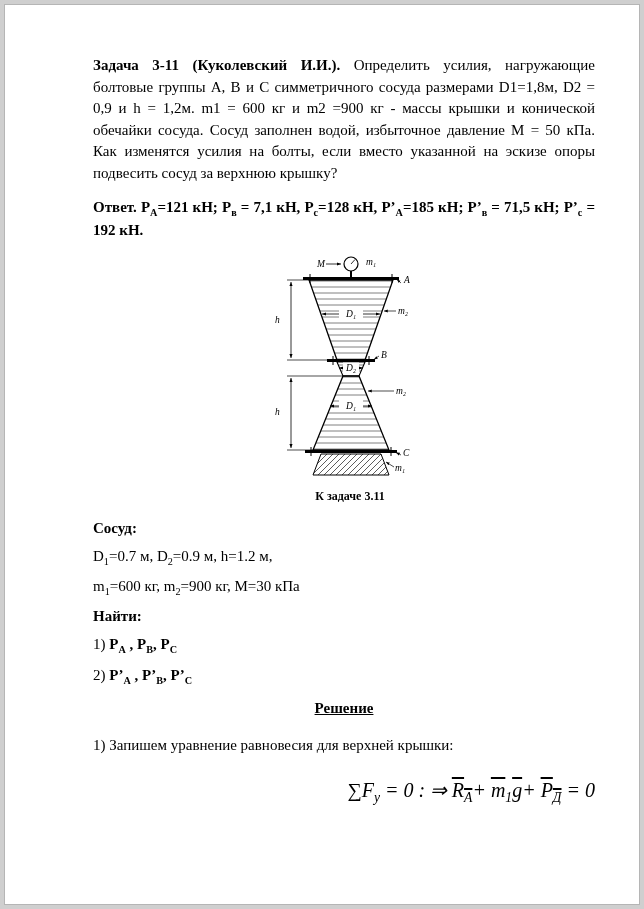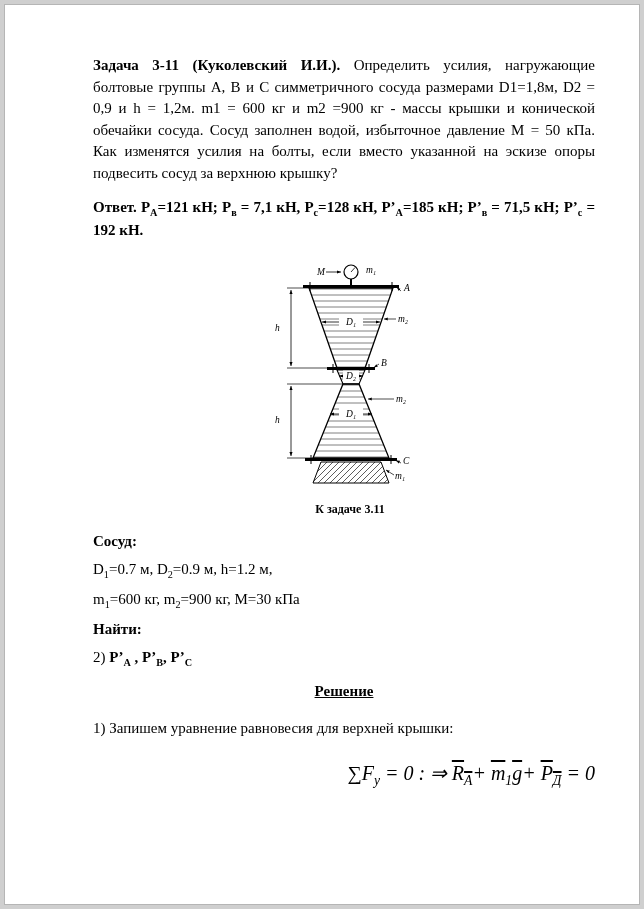--- a/index.html
+++ b/index.html
@@ -4,24 +4,24 @@
 <style>
   html,body{margin:0;padding:0;background:#cfcfcf;}
   .page{
     width:636px;height:901px;margin:4px auto;background:#ffffff;
     border:1px solid #b5b5b5;box-sizing:border-box;
     padding:50px 44px 10px 88px;
     font-family:"Liberation Serif",serif;color:#000;overflow:hidden;
   }
   p{margin:0;}
   .problem{font-size:15px;line-height:1.44;text-align:justify;margin-bottom:12px;}
-  .answer{font-size:15px;line-height:1.44;font-weight:bold;text-align:justify;margin-bottom:20px;}
+  .answer{font-size:15px;line-height:1.44;font-weight:bold;text-align:justify;margin-bottom:12px;}
   .figure{margin:8px 0 0 152px;width:210px;text-align:center;}
   .figure svg{display:block;margin:0 auto;}
-  .caption{font-size:12px;font-weight:bold;margin-top:5px;}
+  .caption{font-size:12px;font-weight:bold;}
   .given{margin-top:14px;font-size:15px;}
   .given p{margin-bottom:7px;line-height:1.4;}
   .bold{font-weight:bold;}
   .sol-heading{text-align:center;font-size:15px;font-weight:bold;text-decoration:underline;margin:12px 0 18px;}
   .sol p{font-size:15px;margin-bottom:3px;line-height:1.4;}
   .equation{text-align:right;font-style:italic;font-size:20px;margin-top:22px;}
   .ov{text-decoration:overline;}
   sub{font-size:68%;}
   svg text{font-family:"Liberation Serif",serif;font-style:italic;font-size:9.5px;fill:#000;}
 </style>
@@ -116,20 +116,21 @@
       <text x="132" y="217">m₁</text>
     </svg>
     <div class="caption">К задаче 3.11</div>
   </div>
 
   <div class="given">
     <p class="bold">Сосуд:</p>
     <p><span><span>D</span><sub>1</sub><span>=0.7 м, D</span><sub>2</sub><span>=0.9 м, h=1.2 м,</span></span></p>
     <p><span><span>m</span><sub>1</sub><span>=600 кг, m</span><sub>2</sub><span>=900 кг, М=30 кПа</span></span></p>
     <p class="bold">Найти:</p>
+    <p><span>1) </span><b><span>Р</span><sub>А</sub><span> , Р</span><sub>В</sub><span>, Р</span><sub>С</sub></b></p>
     <p><span>2) </span><b><span>Р’</span><sub>А</sub><span> , Р’</span><sub>В</sub><span>, Р’</span><sub>С</sub></b></p>
   </div>
 
   <p class="sol-heading">Решение</p>
 
   <div class="sol">
     <p>1) Запишем уравнение равновесия для верхней крышки:</p>
   </div>
 
   <p class="equation"><span>∑F</span><sub>y</sub><span> = 0 : ⇒ </span><span class="ov"><span>R</span><sub>А</sub></span><span>+ </span><span class="ov">m</span><sub>1</sub><span class="ov">g</span><span>+ </span><span class="ov"><span>P</span><sub>Д</sub></span><span> = 0</span></p>

